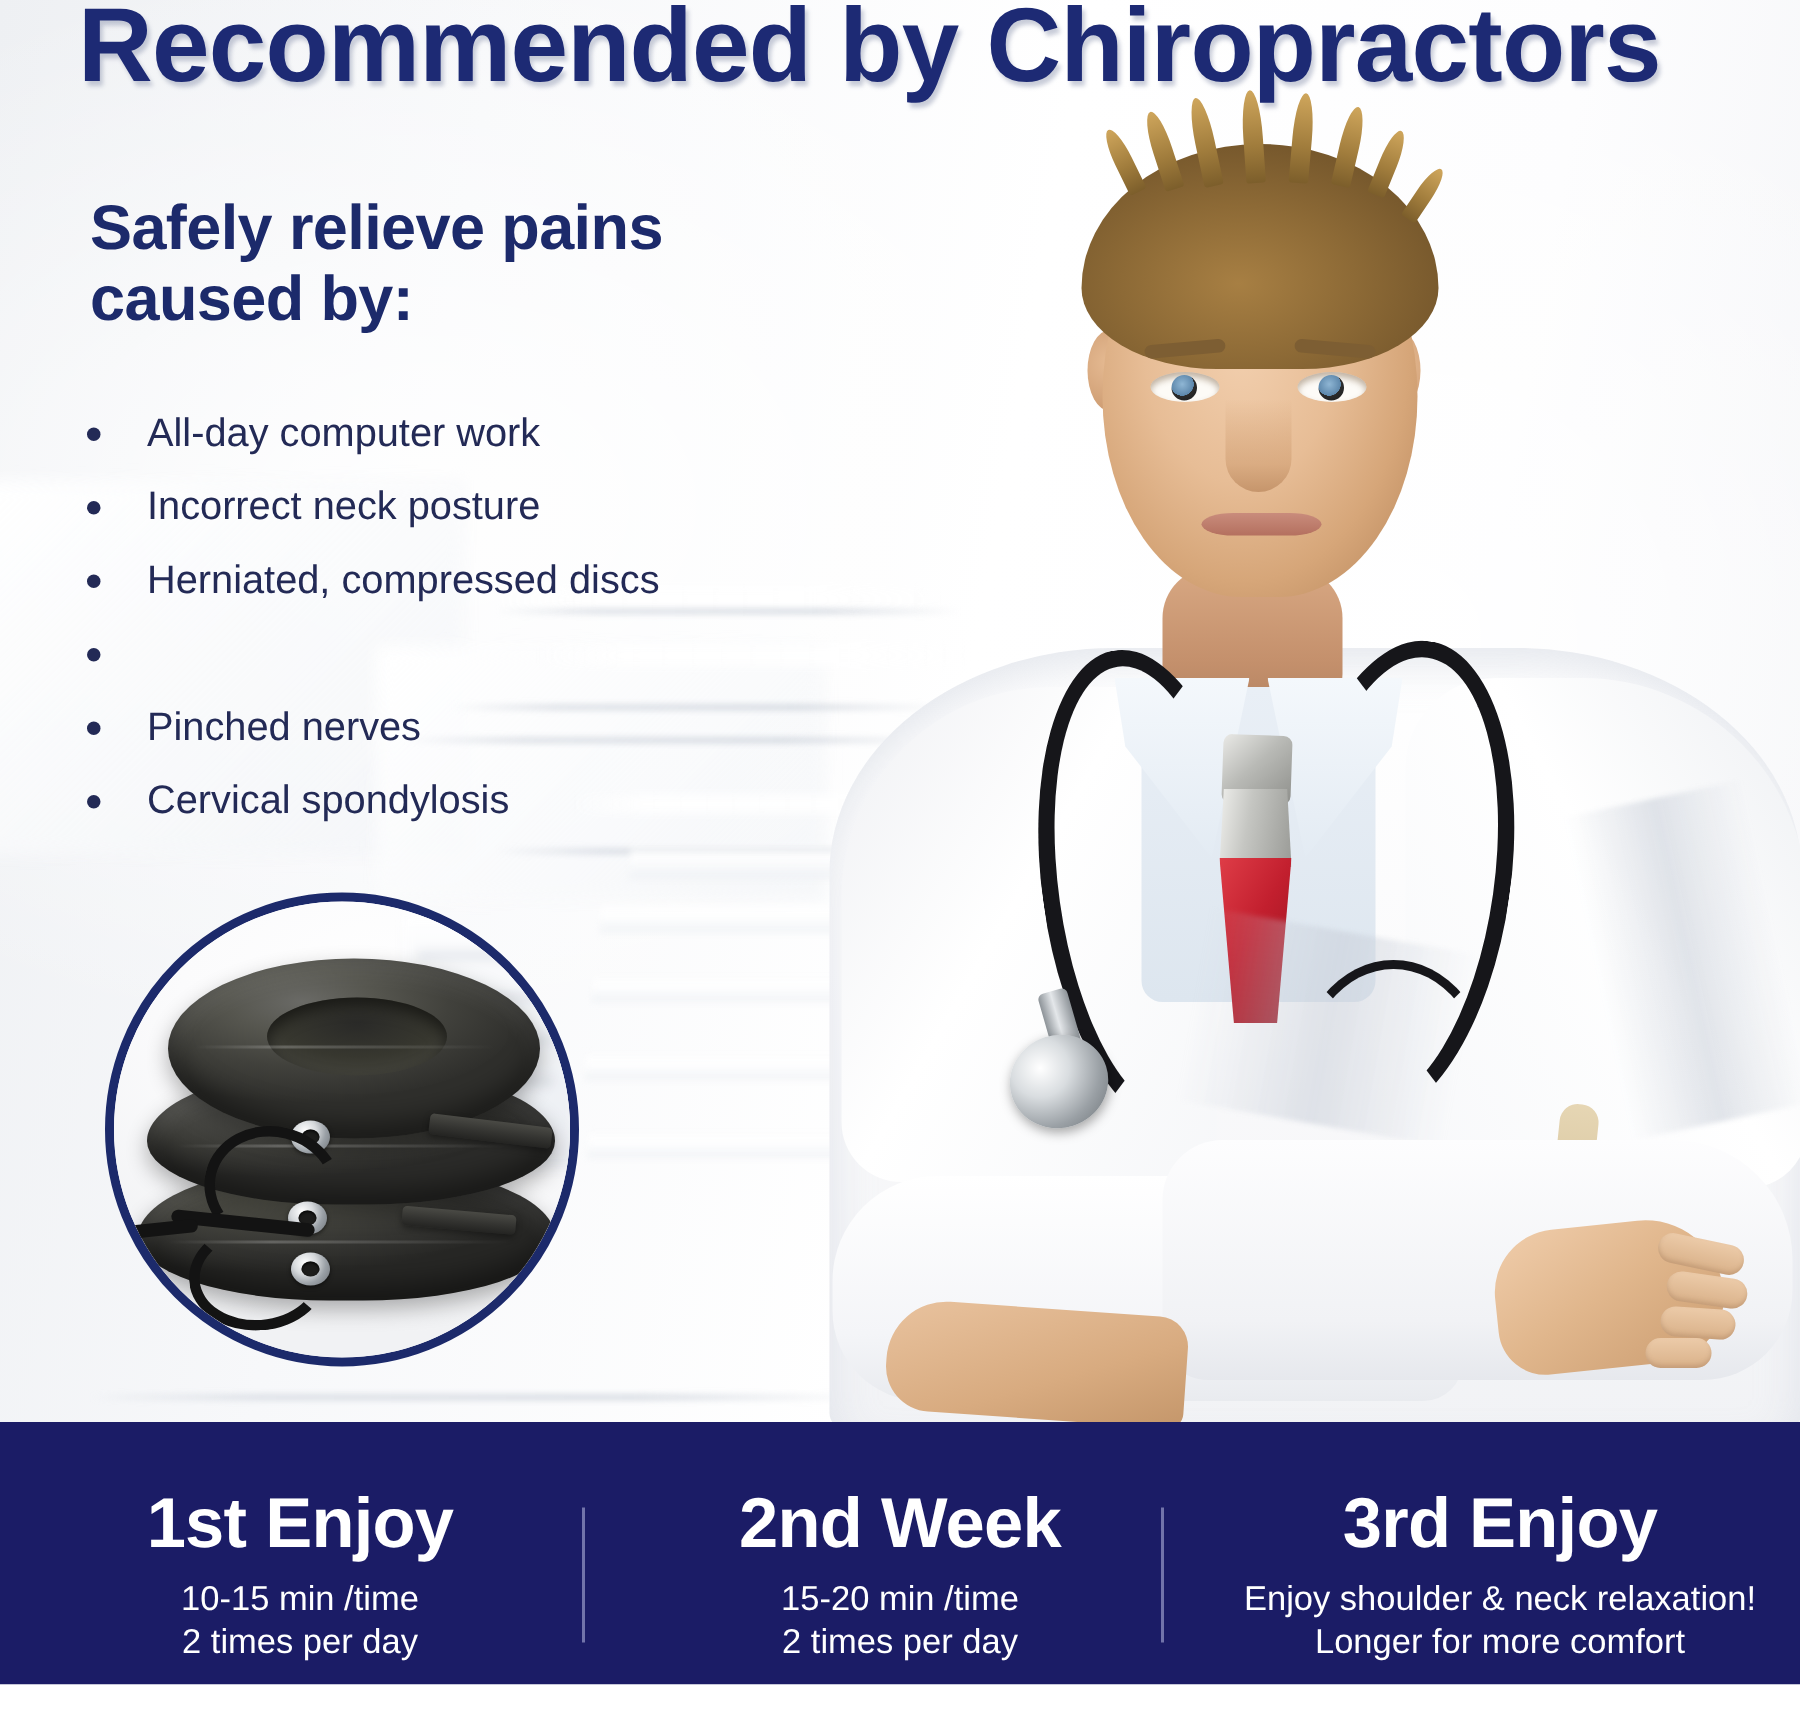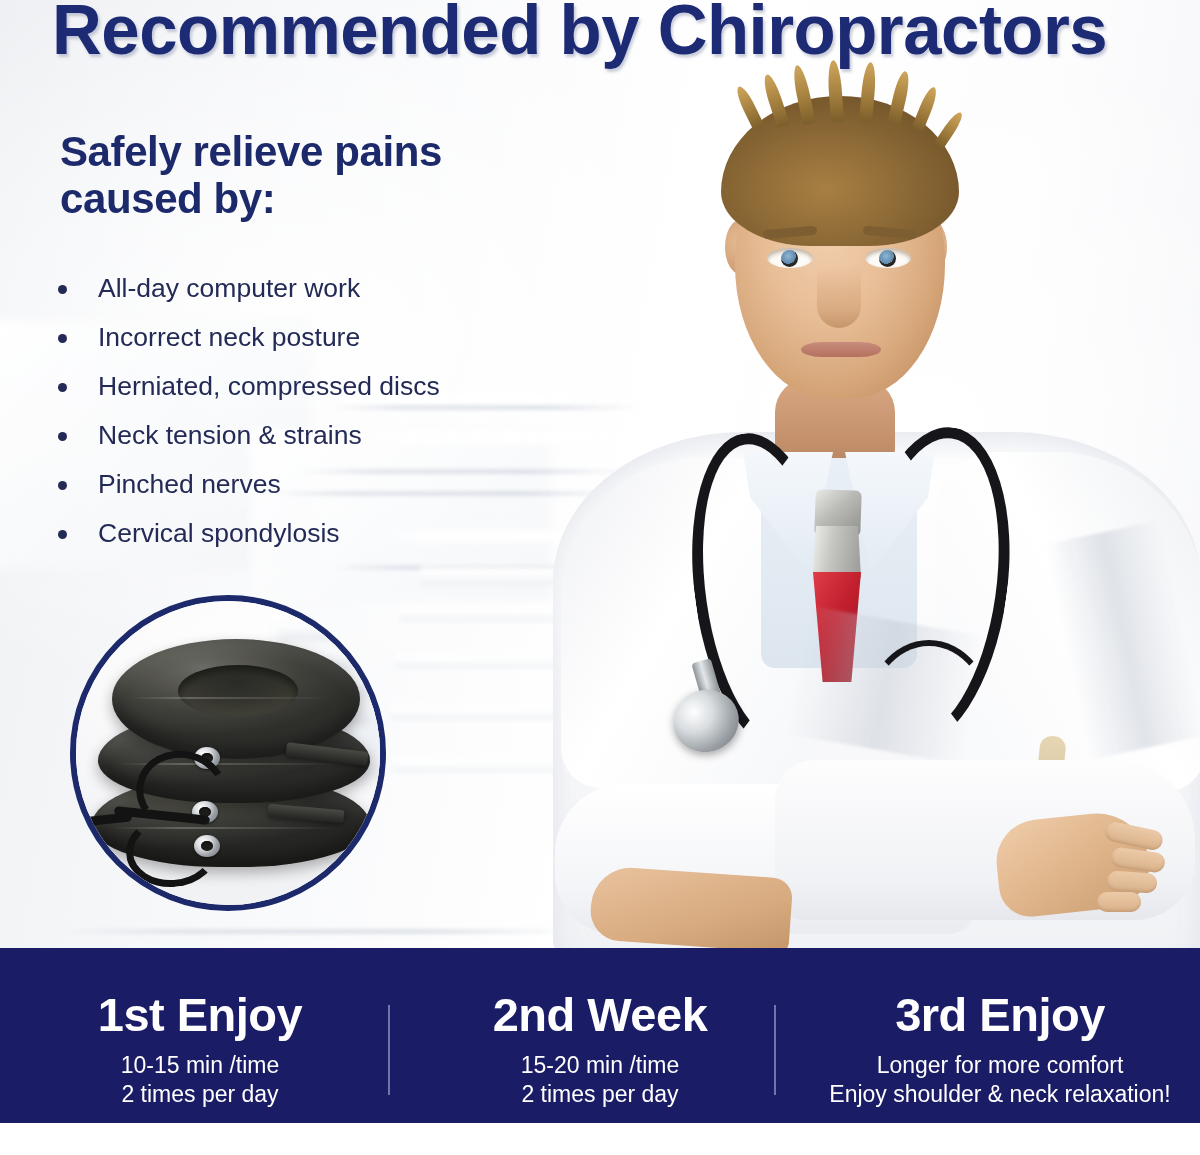--- a/index.html
+++ b/index.html
@@ -601,21 +601,21 @@
   </div>
 
   <div class="title">Recommended by Chiropractors</div>
 
   <div class="subhead">Safely relieve pains caused by:</div>
 
   <ul class="bullets">
     <li><span class="dot"></span><span>All-day computer work</span></li>
     <li><span class="dot"></span><span>Incorrect neck posture</span></li>
     <li><span class="dot"></span><span>Herniated, compressed discs</span></li>
-    <li><span class="dot"></span><span>Neck tension &amp; strains</span></li>
+    <li><span class="dot"></span></li>
     <li><span class="dot"></span><span>Pinched nerves</span></li>
     <li><span class="dot"></span><span>Cervical spondylosis</span></li>
   </ul>
 
   <div class="product-circle">
     <div class="pc-inner"></div>
     <div class="pc-window">
       <i style="top:26px;"></i>
         <i style="top:54px;"></i>
         <i style="top:82px;"></i>
@@ -656,21 +656,21 @@
     <div class="banner-col">
       <div class="week-title">2nd Week</div>
       <div class="week-lines">
         <div>15-20 min /time</div>
         <div>2 times per day</div>
       </div>
     </div>
     <div class="banner-col">
       <div class="week-title">3rd Enjoy</div>
       <div class="week-lines">
+        <div>Enjoy shoulder &amp; neck relaxation!</div>
         <div>Longer for more comfort</div>
-        <div>Enjoy shoulder &amp; neck relaxation!</div>
       </div>
     </div>
     <div class="divider d1"></div>
     <div class="divider d2"></div>
   </div>
 
 </div>
 
 </body></html>

